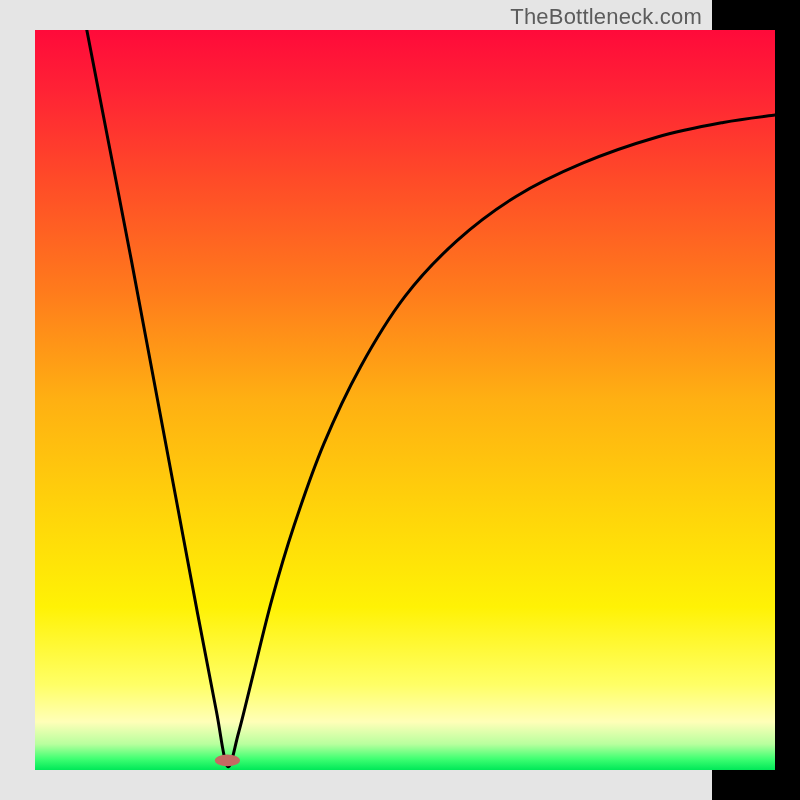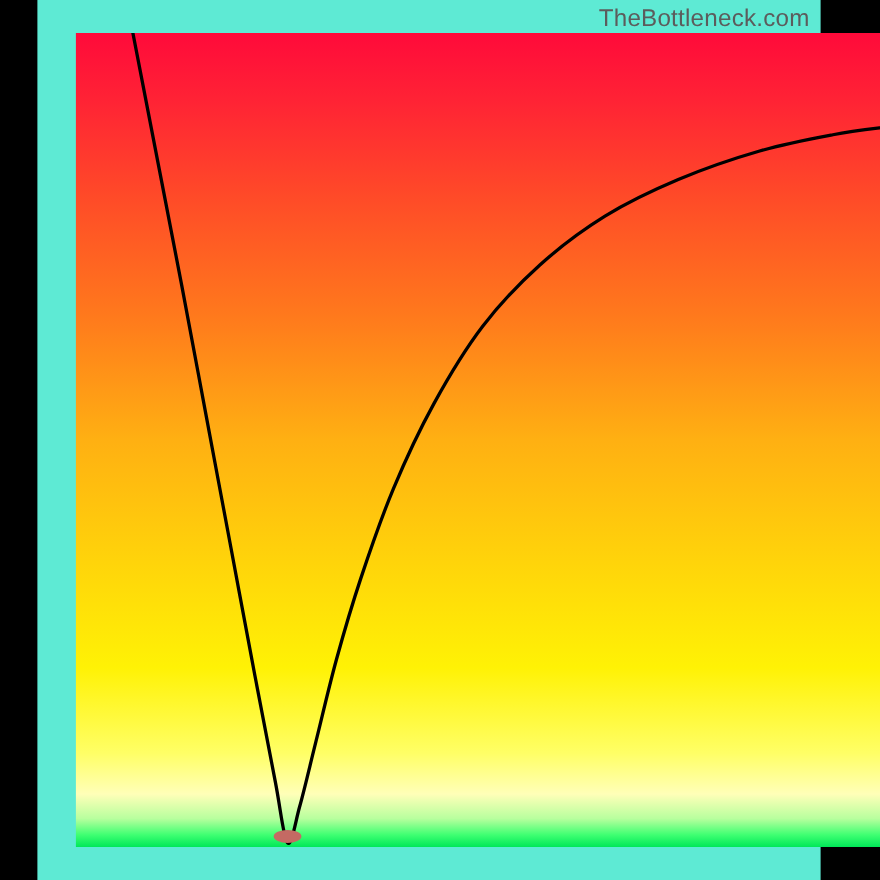--- a/index.html
+++ b/index.html
@@ -8,22 +8,21 @@
     width: 800px;
     height: 800px;
     background: #000;
     overflow: hidden;
     font-family: Arial, Helvetica, sans-serif;
   }
   .frame {
     position: relative;
     width: 712px;
     height: 800px;
-    background: #5eead4;
-    margin-left: 34px;
+    background: #e5e5e5;
   }
   .watermark {
     position: absolute;
     top: 4px;
     right: 10px;
     color: #5c5c5c;
     font-size: 22px;
     font-weight: 500;
     letter-spacing: 0.2px;
     z-index: 10;

